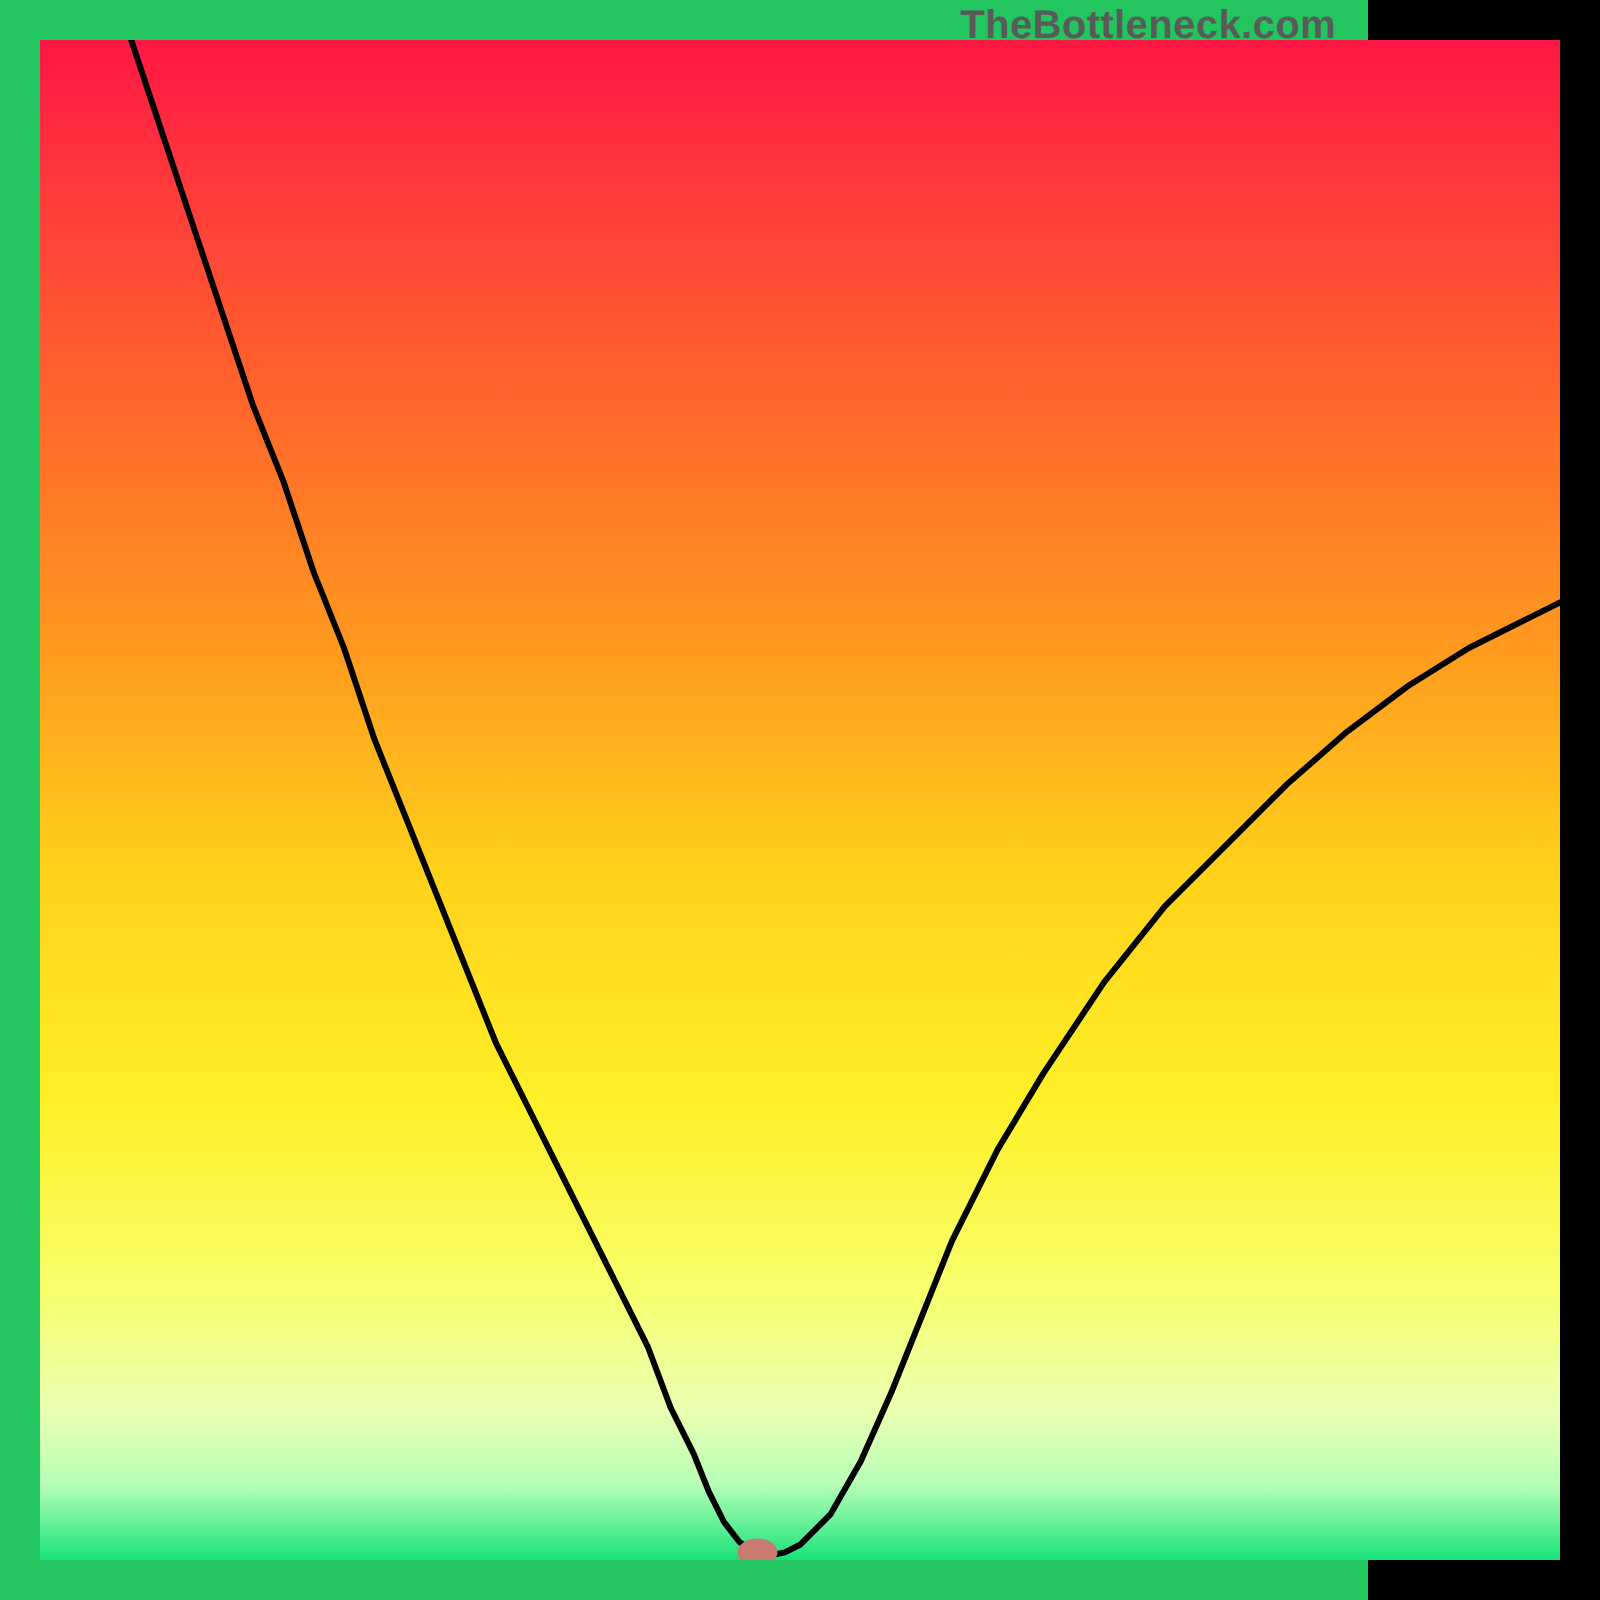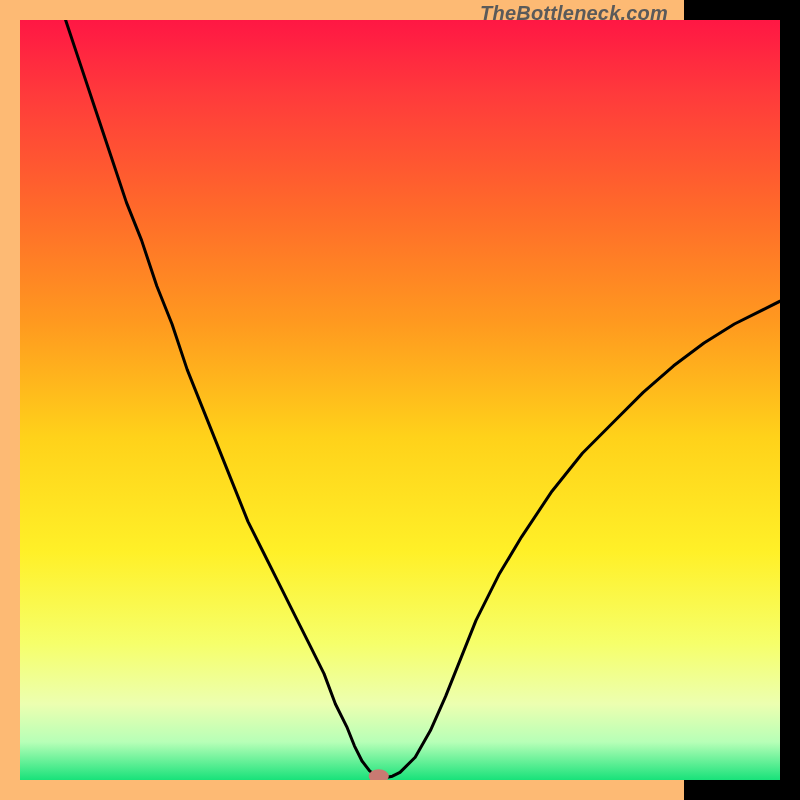--- a/index.html
+++ b/index.html
@@ -7,23 +7,22 @@
     padding: 0;
     background: #000;
     width: 800px;
     height: 800px;
     overflow: hidden;
     font-family: Arial, Helvetica, sans-serif;
   }
   .outer {
     width: 684px;
     height: 800px;
-    background: #fdba74;
+    background: #22c55e;
     position: relative;
-    font-style: italic;
   }
   .plot {
     position: absolute;
     left: 20px;
     top: 20px;
     width: 760px;
     height: 760px;
     overflow: hidden;
   }
   .watermark {

